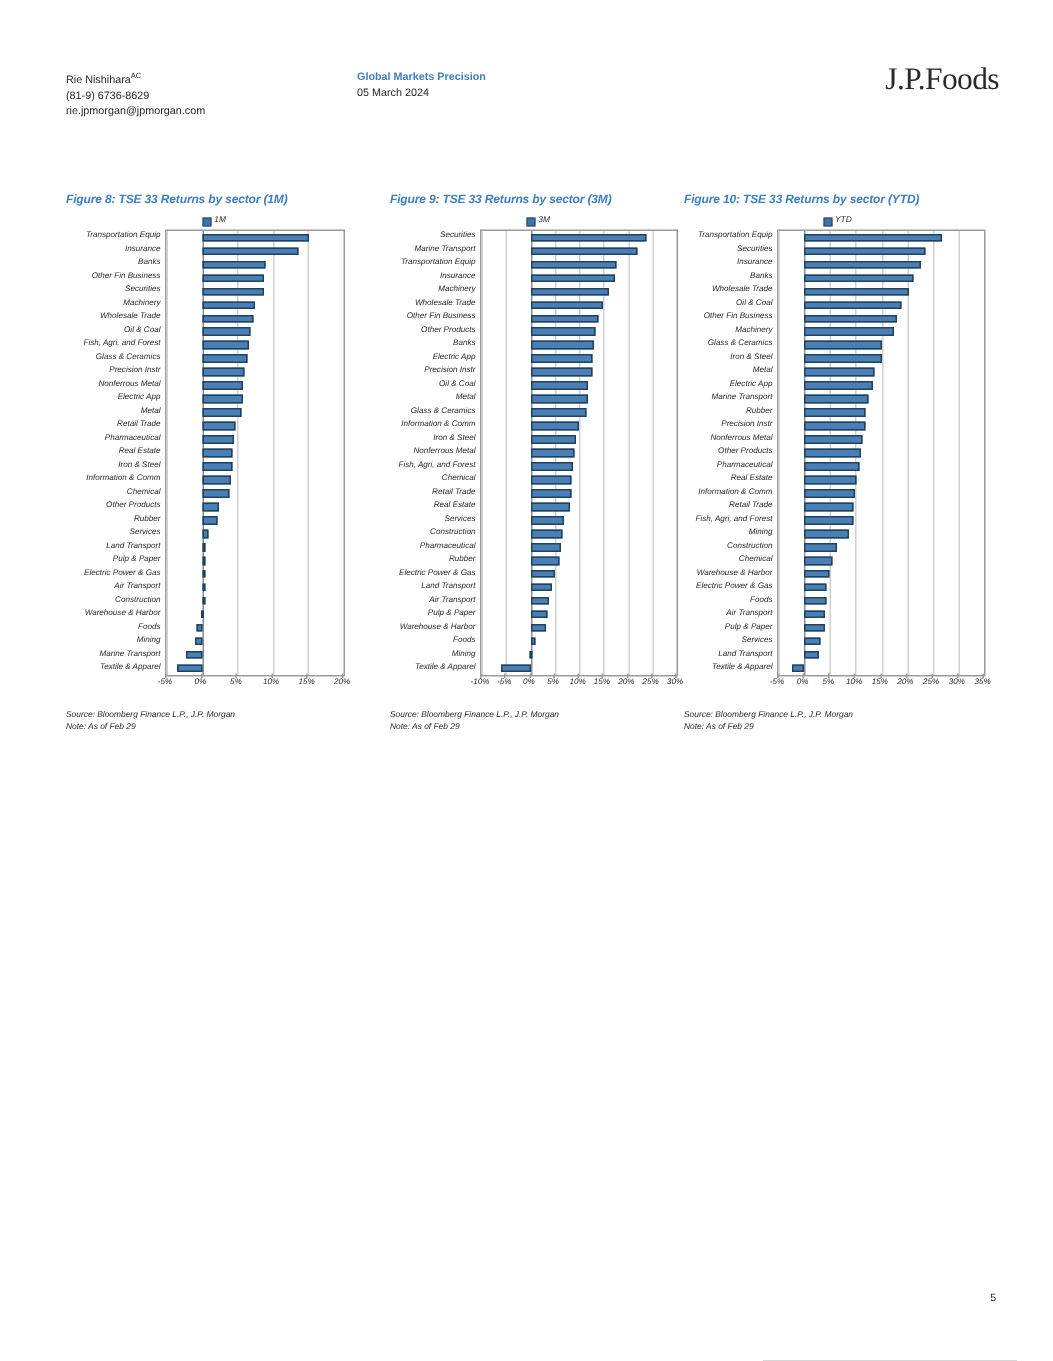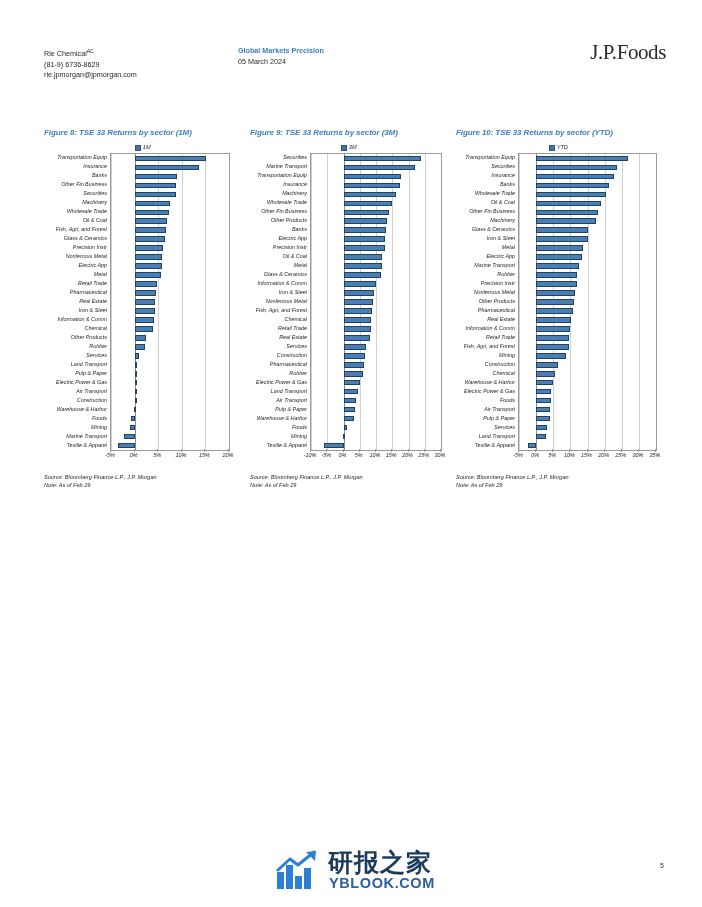--- a/index.html
+++ b/index.html
@@ -66,21 +66,21 @@
     position: absolute;
     left: 0; top: 128px;
     width: 702px;
   }
   .fig-col {
     position: absolute;
     top: 0;
     font-style: italic;
   }
   .fig-col.c1 { left: 44px;  width: 198px; }
-  .fig-col.c2 { left: 250px; width: 198px; }
+  .fig-col.c2 { left: 260px; width: 198px; }
   .fig-col.c3 { left: 456px; width: 205px; }
 
   .fig-title {
     color: #3d7fbf;
     font-weight: bold;
     font-size: 8px;
     line-height: 10px;
     margin: 0 0 4px 0;
     letter-spacing: -0.1px;
   }
@@ -211,21 +211,21 @@
     font-size: 7px;
     color: #231f20;
   }
 </style>
 </head>
 <body>
 
 <div class="page">
 
   <div class="header">
-    <div class="hdr-author"><span>Rie Chemical</span><span class="sup">AC</span>
+    <div class="hdr-author"><span>Rie Nishihara</span><span class="sup">AC</span>
 <span>(81-9) 6736-8629</span>
 <span>rie.jpmorgan@jpmorgan.com</span></div>
     <div class="hdr-mid">
       <span class="hdr-strategy">Global Markets Precision</span>
       <span class="hdr-date">05 March 2024</span>
     </div>
     <div class="hdr-logo">J.P.Foods</div>
   </div>
 
   <div class="figures">
@@ -546,28 +546,16 @@
             <div class="tick-mark" style="left: 199px; top: 296px;"></div>
             <div class="tick-label" style="left: 199px; top: 299px;">35%</div>
           </div>
       </div>
       <div class="fig-source">Source: Bloomberg Finance L.P., J.P. Morgan
 Note: As of Feb 29</div>
     </div>
 
   </div>
 
-  <div class="footer-logo">
-    <svg class="fl-mark" viewBox="0 0 44 40">
-      <rect x="1" y="22" width="7" height="17" fill="#2b7fd4"></rect>
-      <rect x="10" y="15" width="7" height="24" fill="#2b7fd4"></rect>
-      <rect x="19" y="26" width="7" height="13" fill="#2b7fd4"></rect>
-      <rect x="28" y="18" width="7" height="21" fill="#2b7fd4"></rect>
-      <path d="M2 20 L14 9 L22 15 L38 2" stroke="#2b7fd4" stroke-width="3" fill="none" stroke-linecap="round" stroke-linejoin="round"></path>
-      <path d="M30 2 L40 1 L39 11 Z" fill="#2b7fd4"></path>
-    </svg>
-    <div class="fl-cn">研报之家</div>
-    <div class="fl-en">YBLOOK.COM</div>
-  </div>
 
   <div class="page-num">5</div>
 
 </div>
 
 </body></html>

